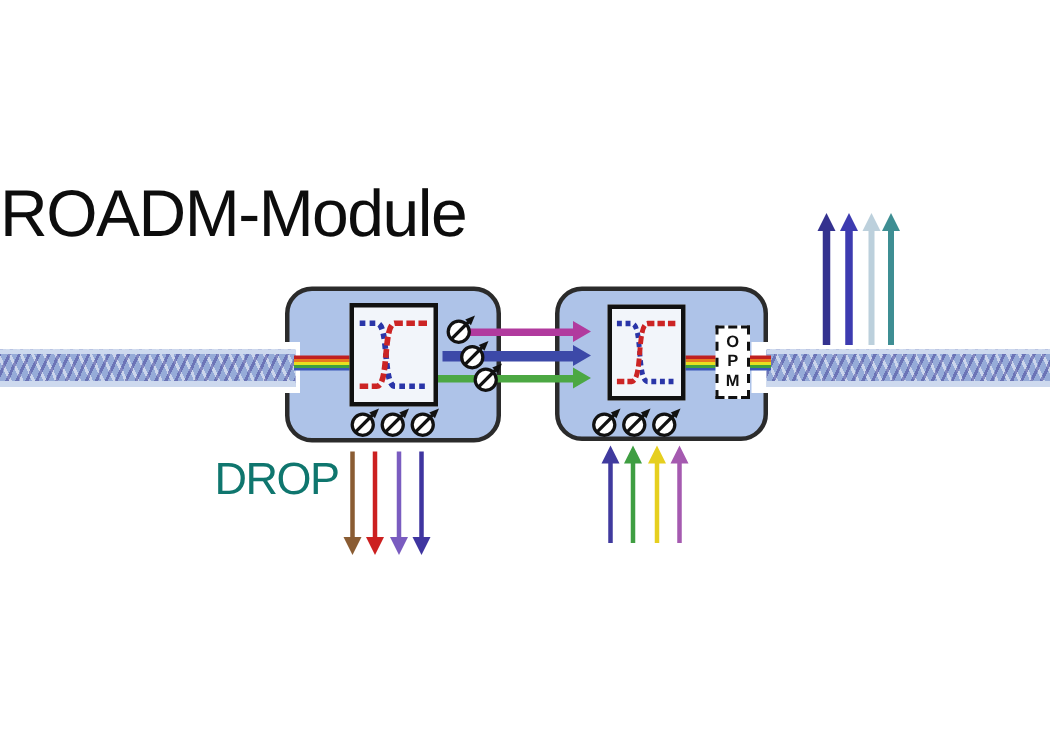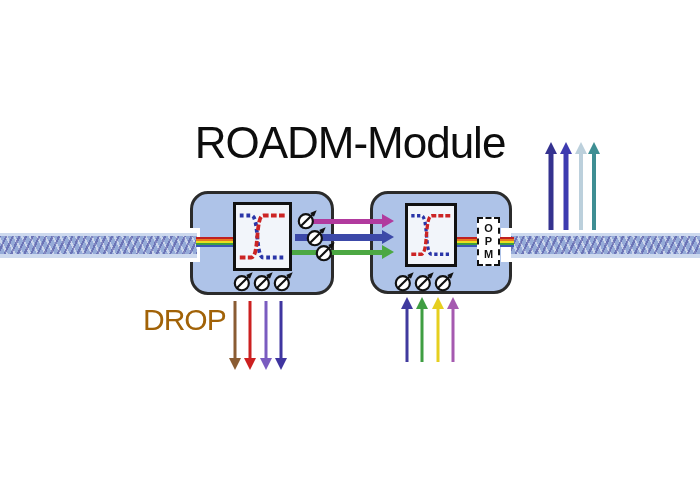--- a/index.html
+++ b/index.html
@@ -1,21 +1,21 @@
 <!DOCTYPE html>
 <html><head>
 <meta charset="utf-8">
 <style>
   html,body{margin:0;padding:0;background:#fff;}
   .canvas{position:relative;width:700px;height:500px;background:#fff;overflow:hidden;
           font-family:"Liberation Sans",sans-serif;}
   .abs{position:absolute;}
 
   
-  .title{left:0;right:0;top:118px;text-align:center;font-size:44px;letter-spacing:-1px;}
+  .title{left:0;right:0;top:118px;font-size:44px;letter-spacing:-1px;}
   .iolabel{font-size:30px;letter-spacing:-1px;}
 
   
   .fiber{height:25px;top:233px;background-color:#96abd8;
     background-image:
       linear-gradient(to bottom, #cdd9ee 0 3px, rgba(0,0,0,0) 3px 21px, #cdd9ee 21px 25px),
       repeating-linear-gradient(115deg, rgba(72,70,155,.55) 0 2px, rgba(0,0,0,0) 2px 6px),
       repeating-linear-gradient(65deg, rgba(255,255,255,.5) 0 2px, rgba(0,0,0,0) 2px 7px);
     z-index:3;}
   .notch{width:15px;height:34px;top:228px;background:#fff;z-index:2;}
@@ -224,15 +224,15 @@
   </div>
   <div class="abs varrow up w4" style="left:575px;top:142px;height:88px;">
     <div class="shaft" style="background: rgb(188, 208, 220);"></div>
     <div class="head" style="border-bottom-color: rgb(188, 208, 220);"></div>
   </div>
   <div class="abs varrow up w4" style="left:588px;top:142px;height:88px;">
     <div class="shaft" style="background: rgb(62, 142, 147);"></div>
     <div class="head" style="border-bottom-color: rgb(62, 142, 147);"></div>
   </div>
 
-  <div class="abs iolabel" style="left: 143px; top: 303px; color: #a16207;">DROP</div>
+  <div class="abs iolabel" style="left: 143px; top: 303px; color: #0f766e;">DROP</div>
 
 </div>
 
 </body></html>

